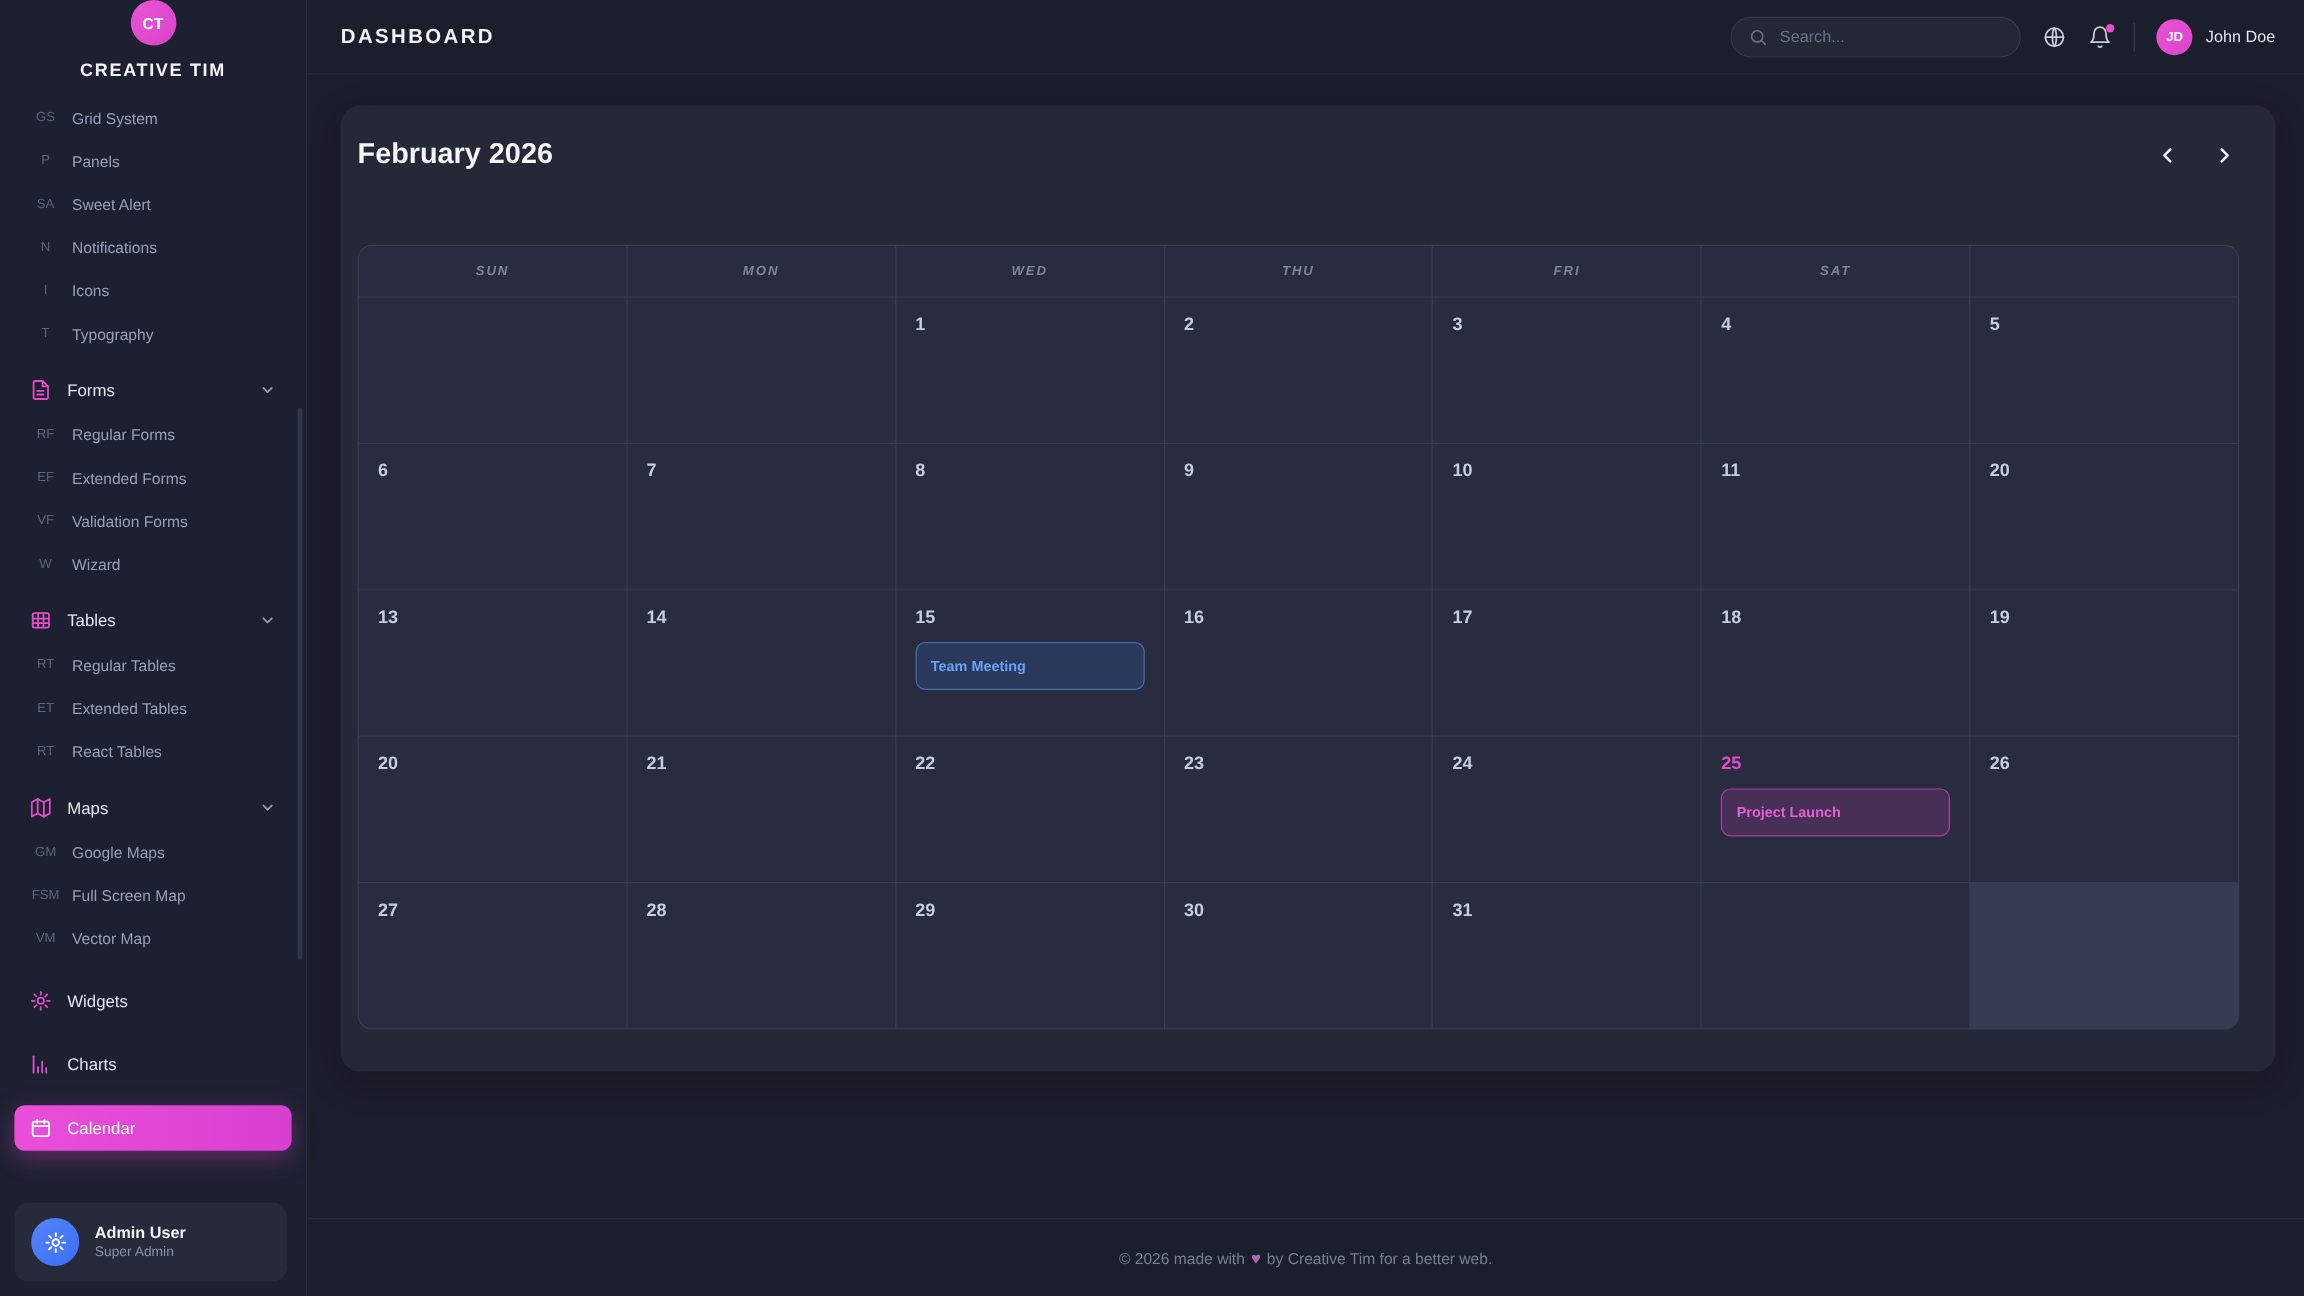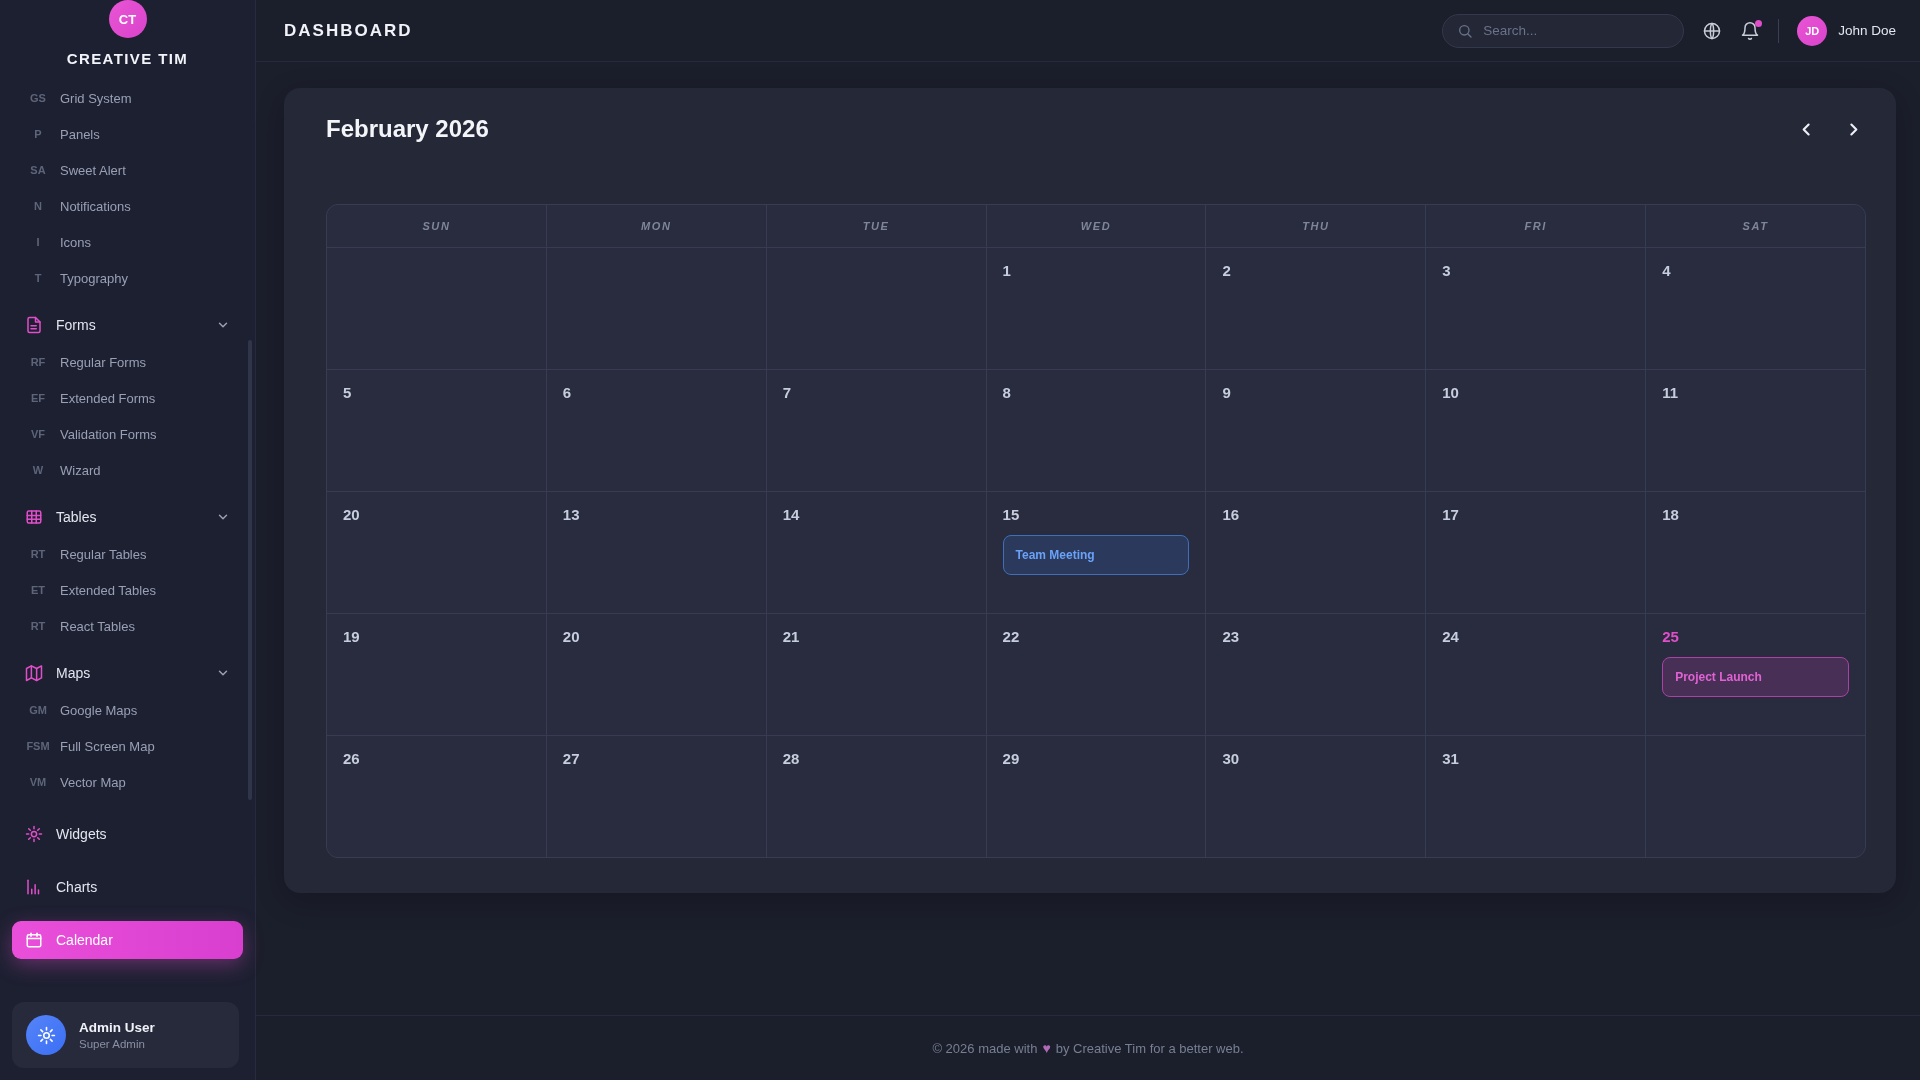--- a/index.html
+++ b/index.html
@@ -23,21 +23,21 @@
     color:#fff; font-size:13px; font-weight:700;
   }
   .brand-name { font-size:15px; font-weight:700; letter-spacing:1.4px; color:#f2f4f9; }
   .nav { padding:8px 12px 0 12px; }
   .nav-link {
     height:36px; display:flex; align-items:center; padding:0 8px;
     border-radius:8px; cursor:pointer;
   }
   .nav-link .prefix {
     width:36px; flex-shrink:0; text-align:center;
-    font-size:11px; font-weight:700; color:#5e6579;
+    font-size:11px; font-weight:400; color:#5e6579;
   }
   .nav-link .lbl { font-size:13px; color:#99a0b4; padding-left:4px; }
   .nav-section {
     height:38px; display:flex; align-items:center; gap:13px; padding:0 13px;
     margin-top:10px; border-radius:9px; cursor:pointer;
   }
   .nav-section.gap-lg { margin-top:15px; }
   .nav-section .s-icon { display:flex; color:#e14eca; }
   .nav-section .s-icon svg { width:18px; height:18px; }
   .nav-section .lbl { flex:1; font-size:14px; font-weight:500; color:#e2e6ef; }
@@ -96,21 +96,21 @@
     width:30px; height:30px; border-radius:50%;
     background:linear-gradient(135deg,#ea55d5,#d843cb);
     display:flex; align-items:center; justify-content:center;
     color:#fff; font-size:11px; font-weight:700;
   }
   .top-user-name { font-size:13.5px; color:#e2e6ef; }
 
   .content { flex:1; position:relative; }
   .card {
     margin:26px 24px 0 28px; height:805px;
-    background:#242837; border-radius:16px; padding:26px 30px 0 42px;
+    background:#242837; border-radius:16px; padding:26px 30px 0 14px;
     box-shadow:0 8px 30px rgba(0,0,0,.18);
   }
   .card-head { display:flex; align-items:center; height:30px; }
   .month-title { font-size:24px; font-weight:700; color:#f4f5f9; }
   .nav-arrows { margin-left:auto; display:flex; gap:22px; }
   .arrow-btn { display:flex; color:#eef0f6; cursor:pointer; background:none; border:none; padding:4px; }
   .arrow-btn svg { width:17px; height:17px; }
 
   .cal-grid {
     margin-top:60px;
@@ -357,21 +357,20 @@
           <button class="arrow-btn">
             <svg viewBox="0 0 24 24" fill="none" stroke="currentColor" stroke-width="3" stroke-linecap="round" stroke-linejoin="round">
                 <polyline points="9 5 16 12 9 19"></polyline>
               </svg>
           </button>
         </div>
       </div>
       <div class="cal-grid" id="cal-grid">
           <div class="cal-head-cell">SUN</div>
           <div class="cal-head-cell">MON</div>
-          <div class="cal-head-cell">TUE</div>
           <div class="cal-head-cell">WED</div>
           <div class="cal-head-cell">THU</div>
           <div class="cal-head-cell">FRI</div>
           <div class="cal-head-cell">SAT</div>
           <div class="cal-cell"></div>
           <div class="cal-cell"></div>
           <div class="cal-cell"></div>
           <div class="cal-cell">
             <div class="day-num">1</div>
           </div>

